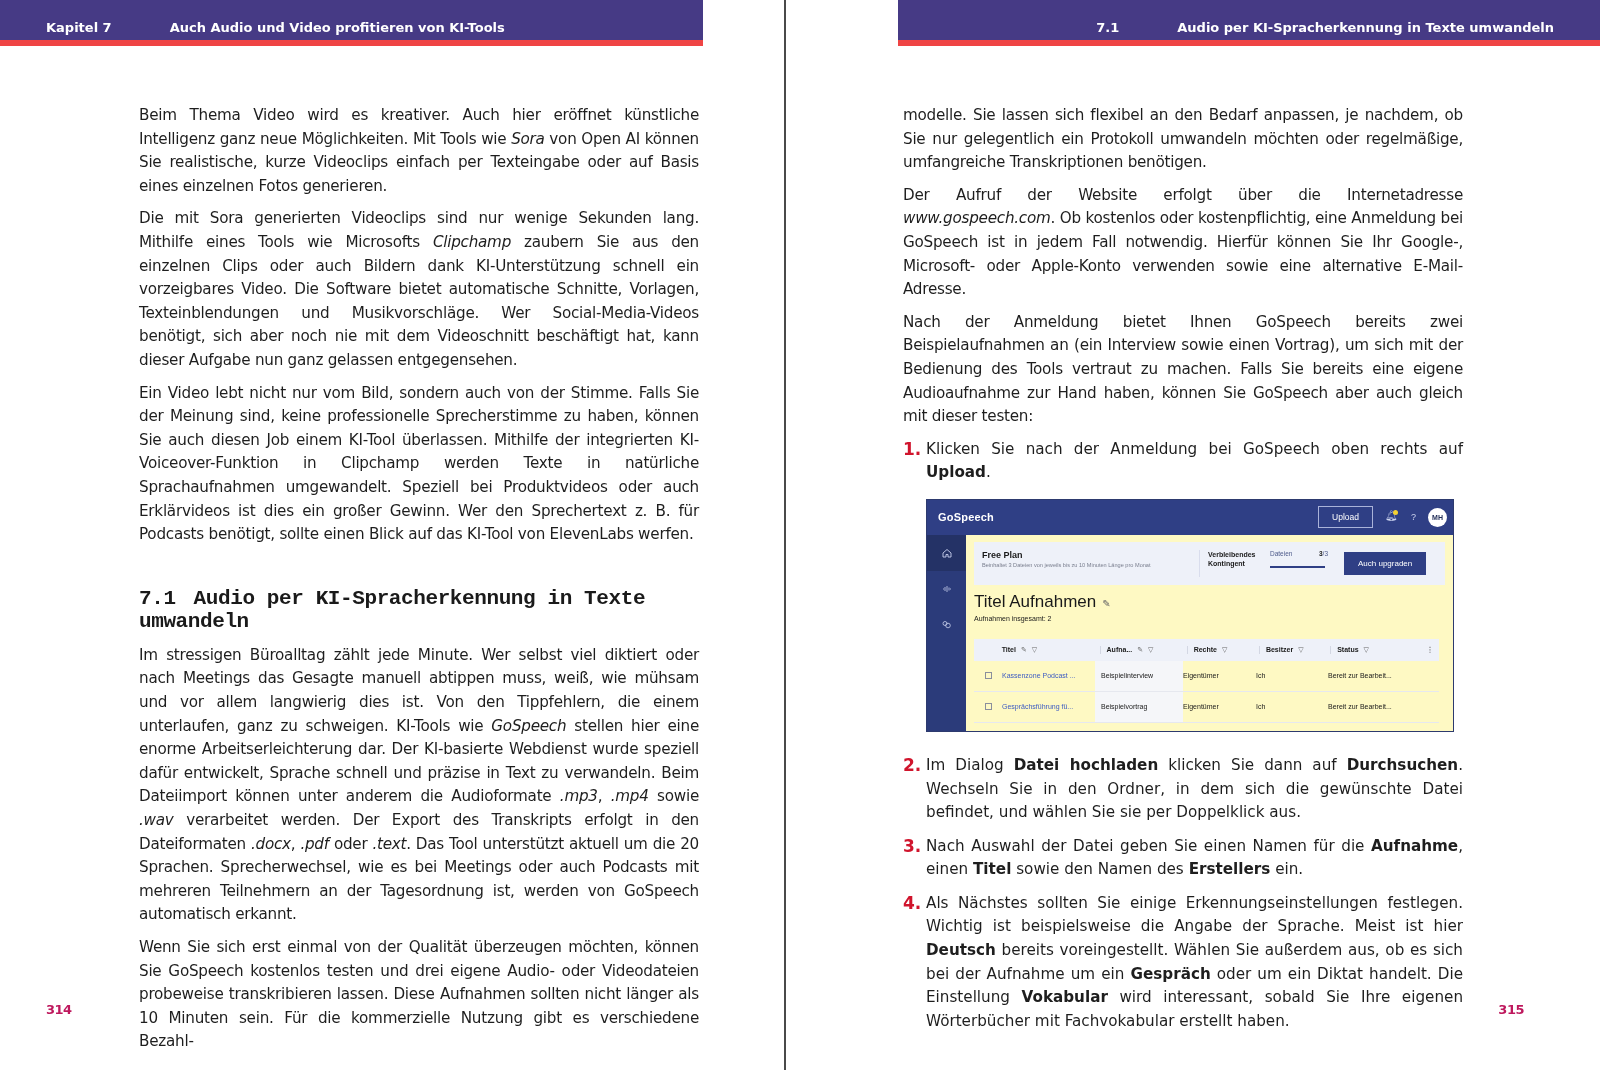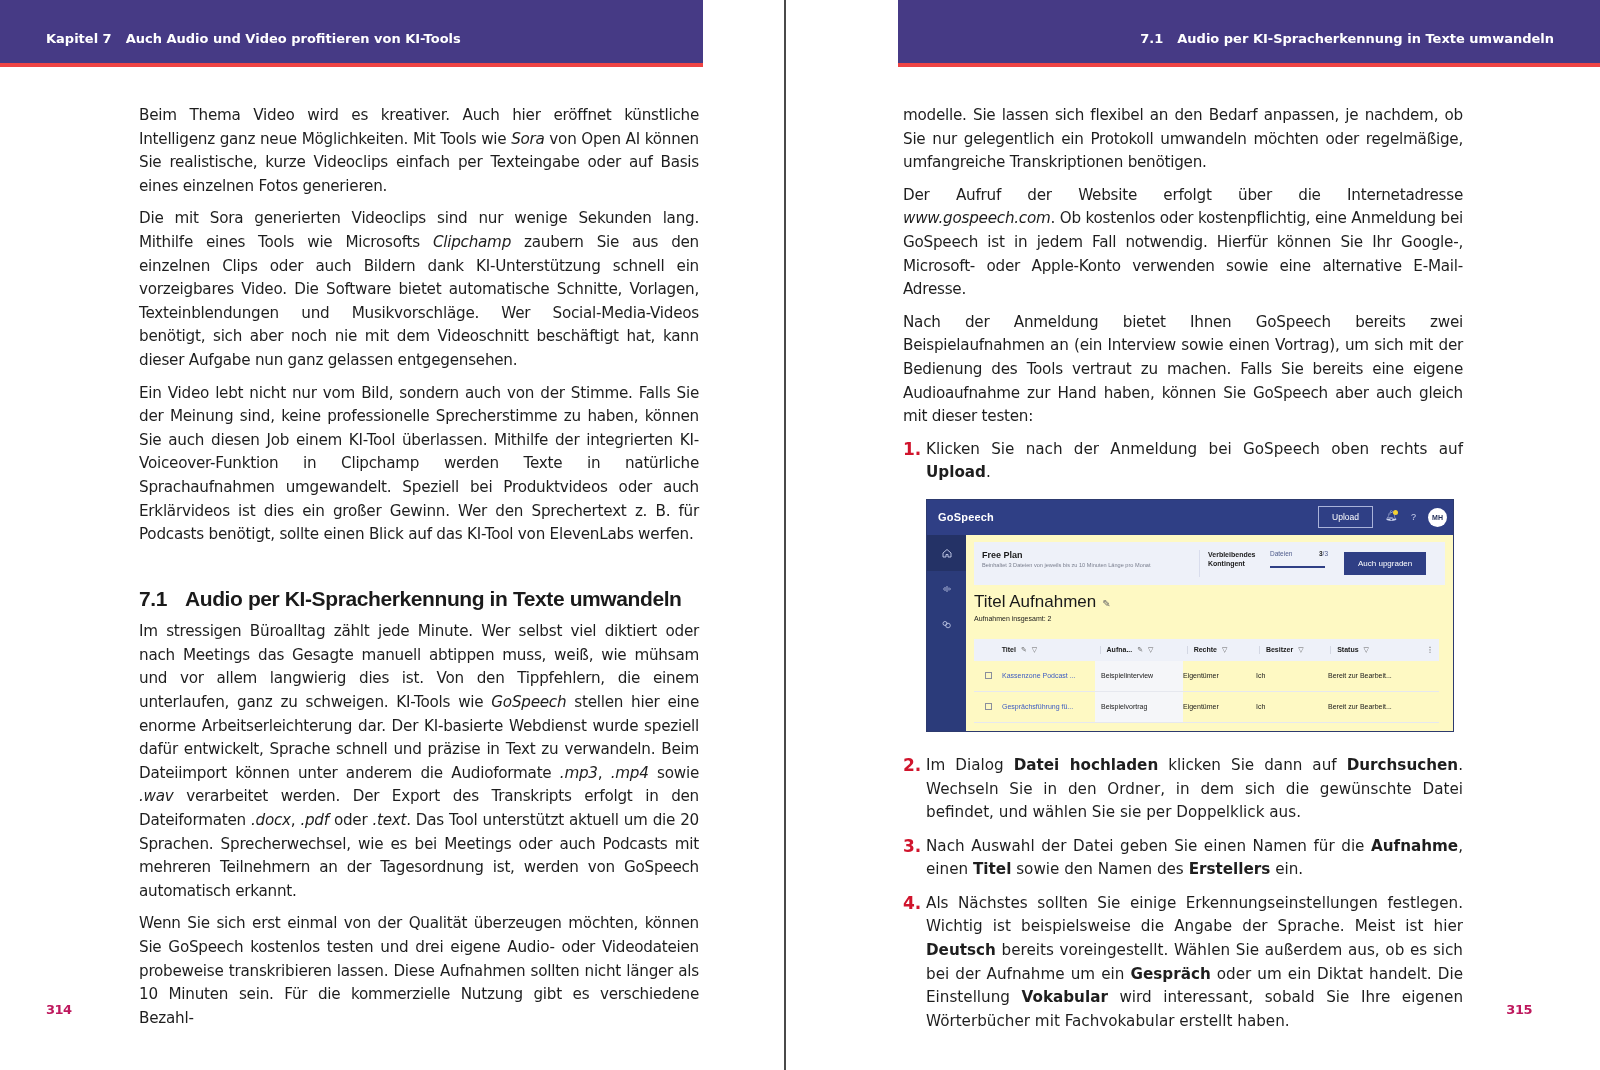--- a/index.html
+++ b/index.html
@@ -5,45 +5,45 @@
   * { box-sizing: border-box; margin: 0; padding: 0; }
   html, body { width: 1600px; height: 1070px; background: #ffffff; overflow: hidden; }
   body { position: relative; font-family: "Liberation Sans", sans-serif; color: #1a1a1a; }
 
   .page { position: absolute; top: 0; height: 1070px; }
   .page-left { left: 0; width: 785px; }
   .page-right { left: 786px; width: 814px; }
   .gutter { position: absolute; left: 784px; top: 0; width: 2px; height: 1070px; background: #4a4a4a; }
 
   .header-bar {
-    position: absolute; top: 0; height: 67px;
+    position: absolute; top: 0; height: 46px;
     background: #463a85; color: #ffffff;
-    border-bottom: 4px solid #ef4444;
+    border-bottom: 6px solid #ef4444;
     font-family: "DejaVu Sans", sans-serif; font-size: 13px; font-weight: bold;
-    display: flex; align-items: center;
+    display: flex; align-items: center; gap: 44px;
   }
   .page-left .header-bar { left: 0; width: 703px; padding-left: 46px; padding-top: 14px; }
   .page-right .header-bar { left: 112px; width: 702px; justify-content: flex-end; padding-right: 46px; padding-top: 14px; }
   .header-bar .chap-num { margin-right: 14px; }
   .header-bar .sec-num { margin-right: 14px; }
 
   .body-col {
     position: absolute; top: 104px; width: 560px;
     font-family: "DejaVu Sans", sans-serif; font-size: 15.2px; line-height: 23.6px;
     text-align: justify; hyphens: auto; color: #1e1e1e;
   }
   .page-left .body-col { left: 139px; }
   .page-right .body-col { left: 117px; width: 560px; }
 
   .body-col p { margin-bottom: 9px; letter-spacing: -0.25px; }
   .body-col em { font-style: italic; }
   .body-col strong { font-weight: bold; }
 
   .section-heading {
-    font-family: Liberation Sans, sans-serif; font-size: 21px; font-weight: bold;
+    font-family: Liberation Mono, monospace; font-size: 21px; font-weight: bold;
     margin-top: 40px; margin-bottom: 10px; letter-spacing: -0.4px; text-align: left;
     color: #1a1a1a;
   }
   .section-heading .sec-num { margin-right: 18px; }
 
   .step { display: flex; margin-bottom: 10px; }
   .step .step-num {
     width: 23px; flex: 0 0 23px; color: #d0142c; font-weight: bold; font-size: 17px;
   }
   .step .step-text { flex: 1; }
@@ -111,21 +111,21 @@
   .rec-row .c-title { color: #3c5bc2; }
   .hicon { color: #666; font-weight: normal; margin-left: 5px; font-size: 7px; }
   .rec-row .c-aufn { background: #f5f6f9; height: 100%; display: flex; align-items: center; padding-left: 6px; margin-left: -6px; }
   .rec-head .c-aufn, .rec-head .c-rechte, .rec-head .c-besitzer, .rec-head .c-status { border-left: 1px solid #d3d7e3; padding-left: 6px; }
 
   .page-number {
     position: absolute; top: 1002px; font-family: "DejaVu Sans", sans-serif; font-size: 13px; font-weight: bold; color: #be185d;
     letter-spacing: -0.5px;
   }
   .page-left .page-number { left: 46px; }
-  .page-right .page-number { right: 68px; }
+  .page-right .page-number { right: 76px; }
 </style>
 </head>
 <body>
 
 <div class="gutter"></div>
 
 <div class="page page-left">
   <div class="header-bar">
     <span class="chap-num">Kapitel 7</span>
     <span>Auch Audio und Video profitieren von KI-Tools</span>

